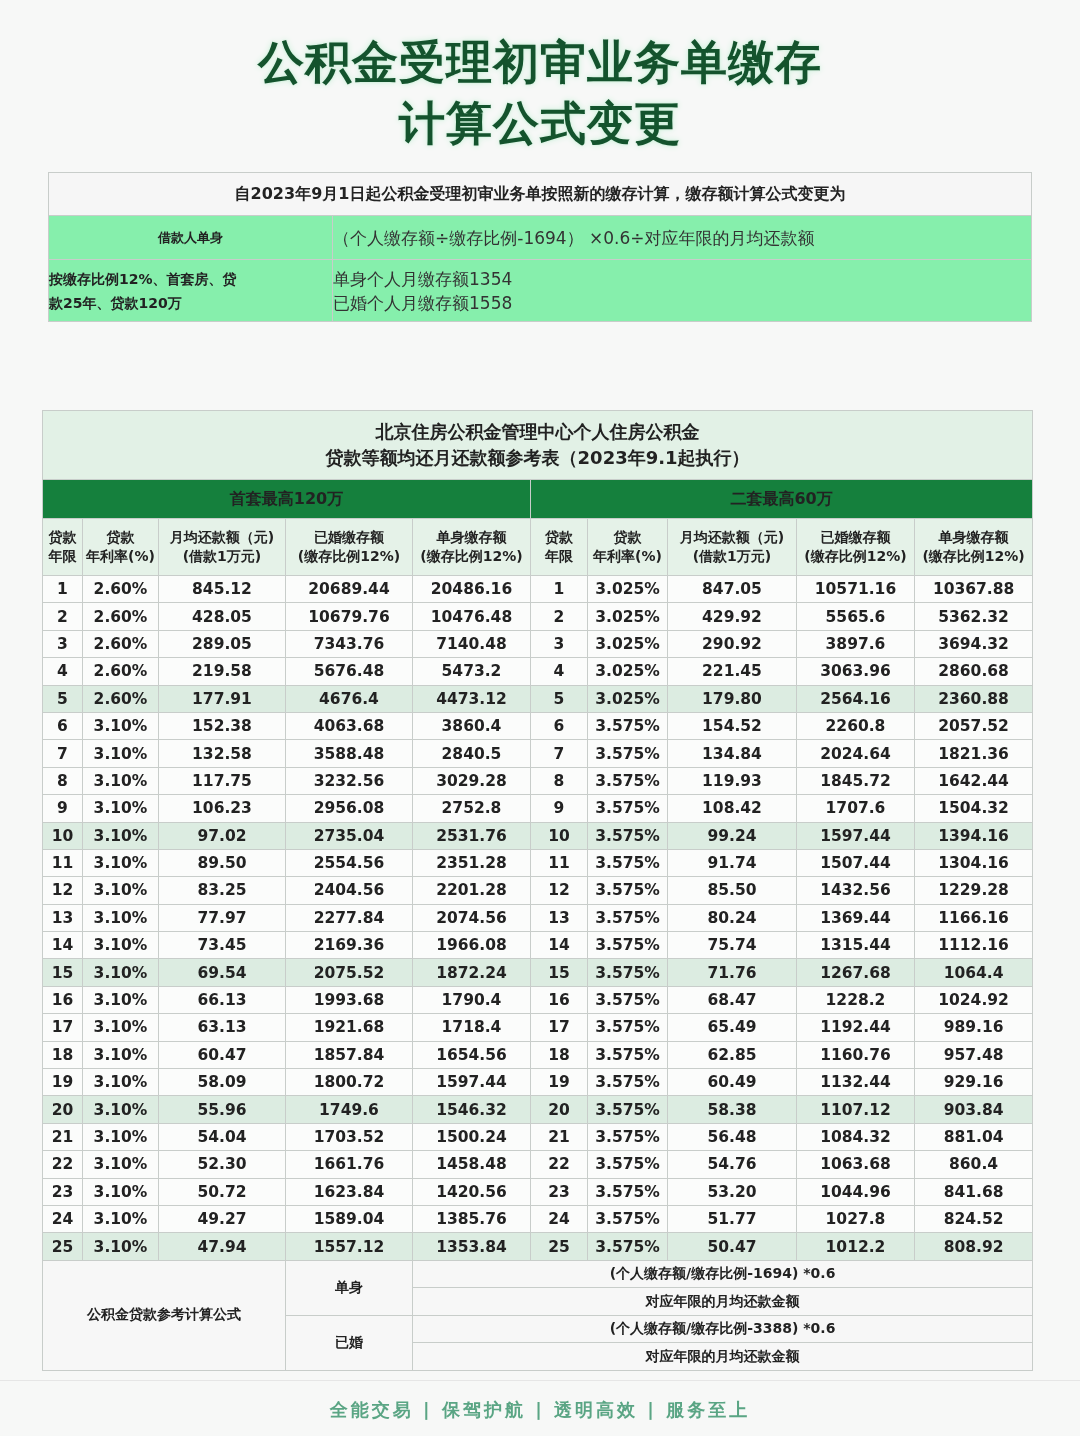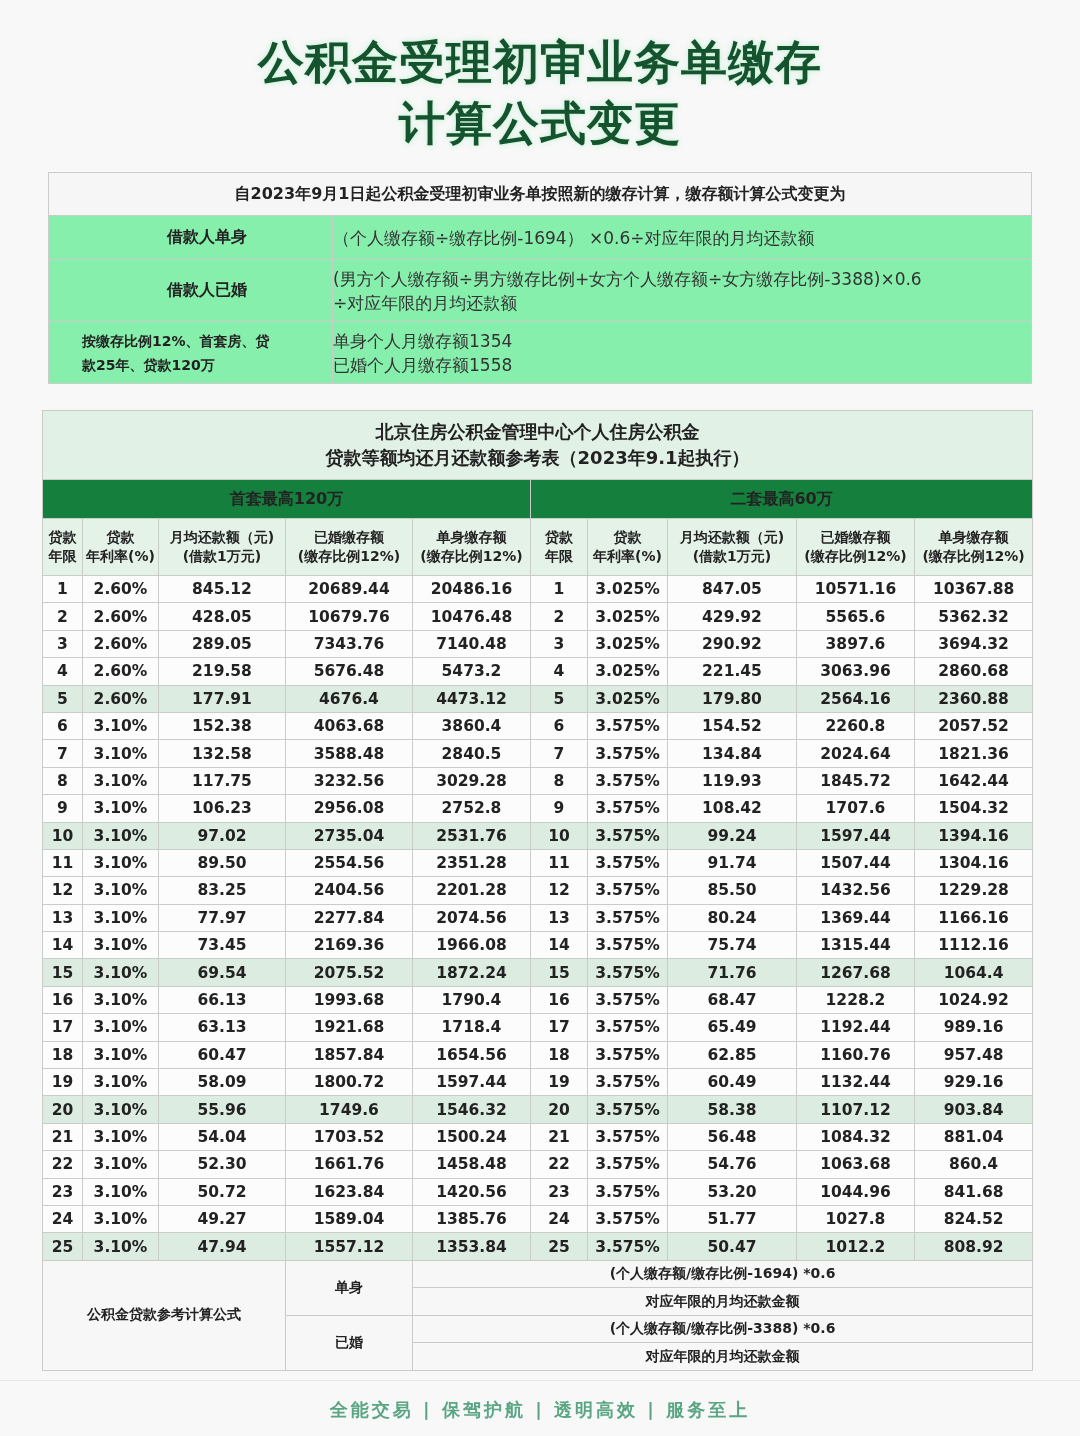--- a/index.html
+++ b/index.html
@@ -13,21 +13,21 @@
     text-shadow: 0 0 6px #c9f0d8, 0 0 2px #bfe9d0;
   }
   .t1 { top:32px; } .t2 { top:93px; }
 
   table { border-collapse:collapse; position:absolute; table-layout:fixed; }
   td { border:1px solid #c8cdca; padding:0; text-align:center; vertical-align:middle; }
 
   
   #ftable { left:48px; top:172px; width:984px; background:#86efac; }
   #ftable .head { height:42px; font-weight:bold; font-size:16px; background:#f6f6f6; }
-  #ftable .lab { font-weight:bold; font-size:16px; width:284px;padding-left:33px; }
+  #ftable .lab { font-weight:bold; font-size:13px; width:284px; }
   #ftable .val { text-align:left; font-size:17px; color:#333; line-height:24px; }
   #ftable .lab.small { font-size:14px; text-align:left; line-height:24px;margin-left:36px; }
 
   
   #mtable { left:42px; top:410px; width:990px; font-size:15px; }
   #mtable .cap { background:#e2f1e6; font-weight:bold; font-size:18px; height:68px; line-height:26px; }
   #mtable .grp { background:#15803d; font-weight:bold; font-size:16px; height:38px; }
   #mtable .colh td { background:#e5f2e8; font-weight:bold; font-size:14px; height:56px; line-height:19px;margin-left:16px; }
   #mtable .row td { height:26.4px; font-weight:bold; font-size:15.5px; background:#fbfcfb; }
   #mtable .row.hl td { background:#dcece1; }
@@ -52,27 +52,20 @@
       <col style="width:284px">
       <col>
     </colgroup>
   <tbody>
       <tr>
         <td class="head" colspan="2">自2023年9月1日起公积金受理初审业务单按照新的缴存计算，缴存额计算公式变更为</td>
       </tr>
   <tr style="height:44px">
     <td class="lab">借款人单身</td>
     <td class="val">（个人缴存额÷缴存比例-1694） ×0.6÷对应年限的月均还款额</td>
-  </tr>
-  <tr style="height:62px">
-    <td class="lab">借款人已婚</td>
-    <td class="val">
-      <div>(男方个人缴存额÷男方缴存比例+女方个人缴存额÷女方缴存比例-3388)×0.6</div>
-      <div>÷对应年限的月均还款额</div>
-    </td>
   </tr>
   <tr style="height:62px">
     <td class="lab small">
       <div>按缴存比例12%、首套房、贷</div>
       <div>款25年、贷款120万</div>
     </td>
     <td class="val">
       <div>单身个人月缴存额1354</div>
       <div>已婚个人月缴存额1558</div>
     </td>

